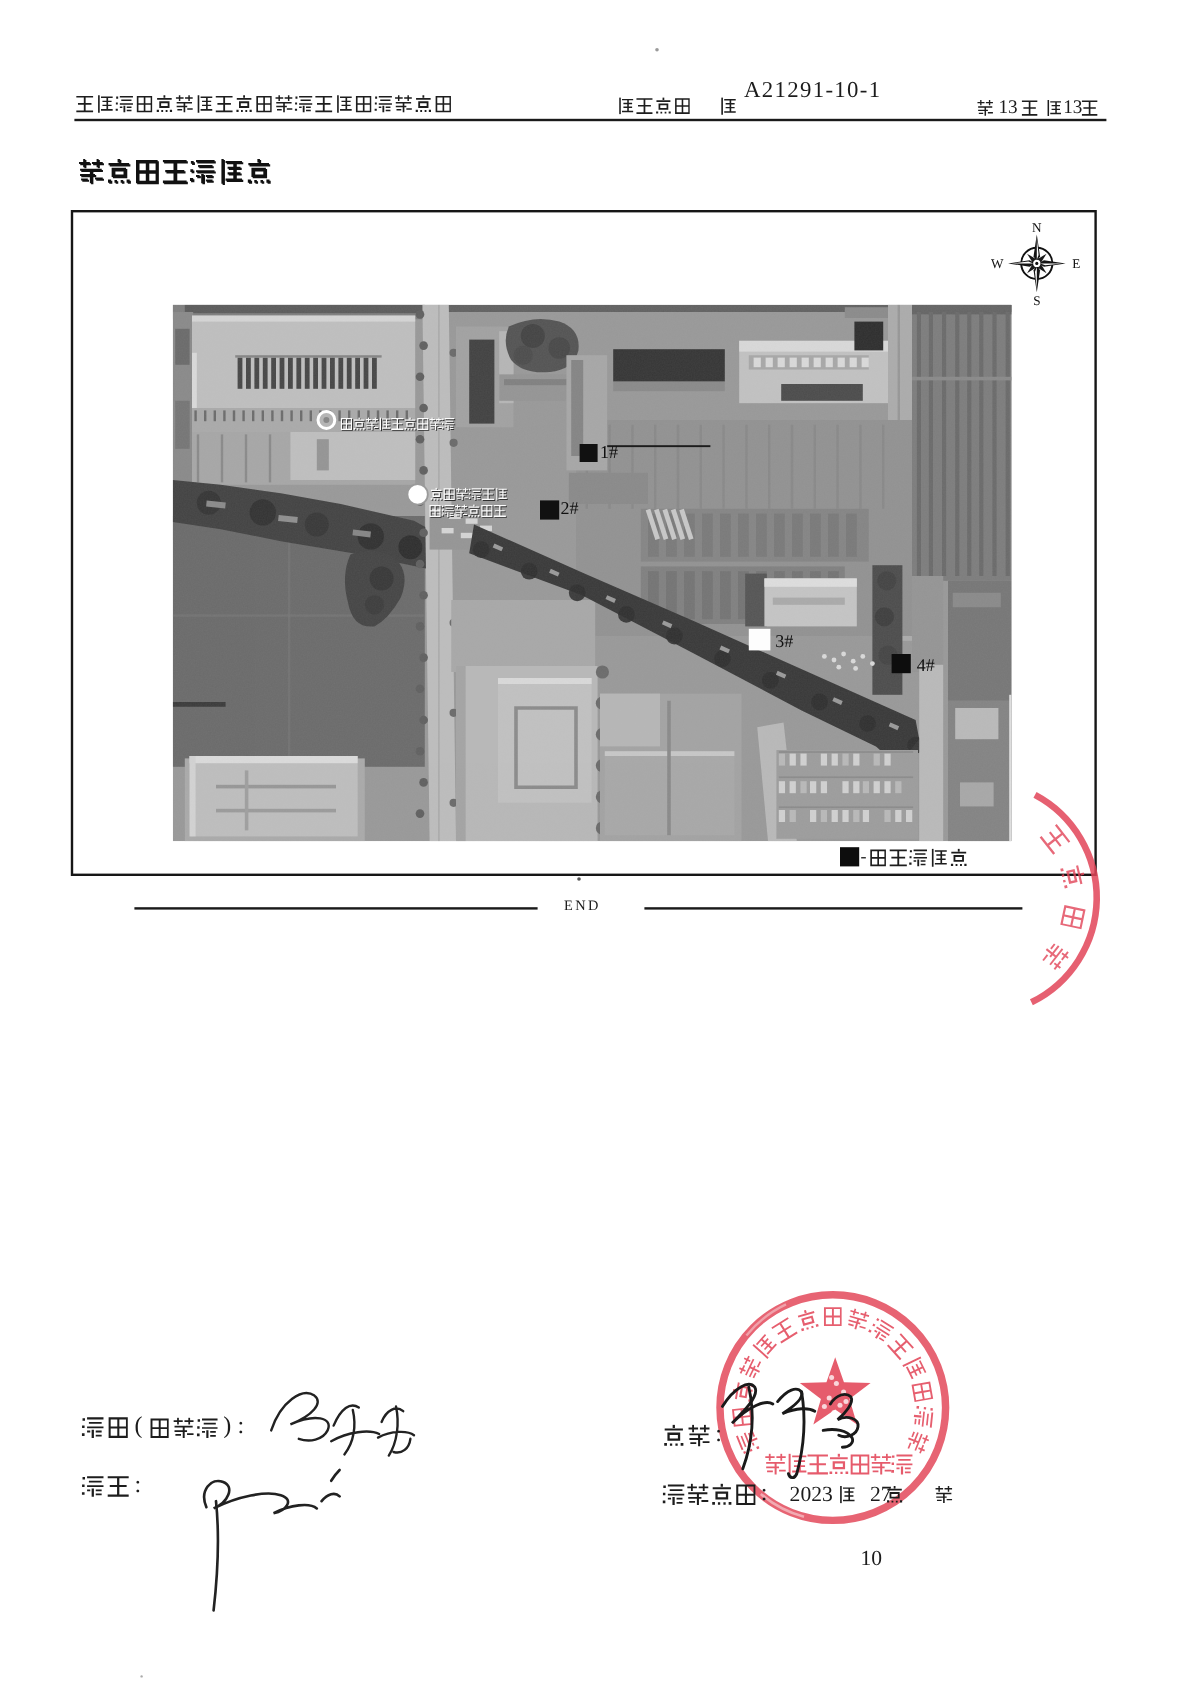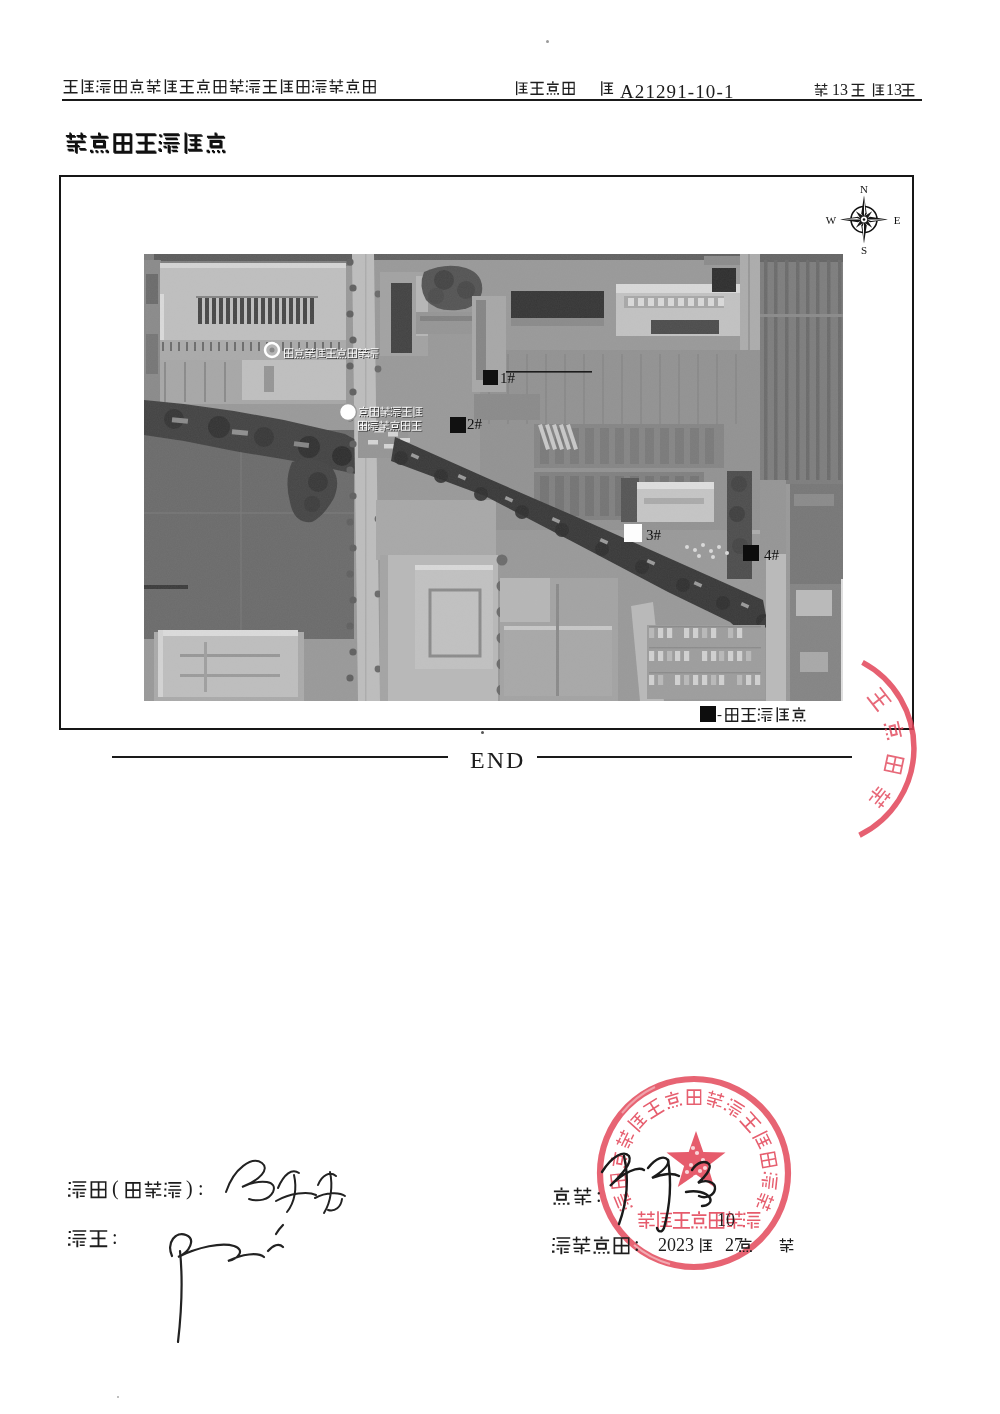--- a/index.html
+++ b/index.html
@@ -47,21 +47,21 @@
 
 <svg style="position:absolute;left:514px;top:80px" width="65" height="16.5" fill="#1d1d1d" opacity="1.0">
     <use href="#s3" x="0.0" y="1" width="14.5" height="14.5"></use>
     <use href="#s1" x="15.8" y="1" width="14.5" height="14.5"></use>
     <use href="#s4" x="31.6" y="1" width="14.5" height="14.5"></use>
     <use href="#s2" x="47.4" y="1" width="14.5" height="14.5"></use>
   </svg>
 <svg style="position:absolute;left:599px;top:80px" width="19" height="17" fill="#1d1d1d" opacity="1.0">
     <use href="#s3" x="0.0" y="1" width="15" height="15"></use>
   </svg>
-<div class="t" style="left:620px;top:81px;font-size:19px;letter-spacing:1.1px">A21291-10-1</div>
+<div class="t" style="left:620px;top:65px;font-size:19px;letter-spacing:1.1px">A21291-10-1</div>
 
 <svg style="position:absolute;left:814px;top:82px" width="18" height="16" fill="#1d1d1d" opacity="1.0">
     <use href="#s6" x="0.0" y="1" width="14" height="14"></use>
   </svg>
 <div class="t" style="left:832px;top:81px;font-size:16px">13</div>
 <svg style="position:absolute;left:851px;top:82px" width="18" height="16" fill="#1d1d1d" opacity="1.0">
     <use href="#s1" x="0.0" y="1" width="14" height="14"></use>
   </svg>
 <svg style="position:absolute;left:871px;top:82px" width="18" height="16" fill="#1d1d1d" opacity="1.0">
     <use href="#s3" x="0.0" y="1" width="14" height="14"></use>
@@ -510,21 +510,21 @@
 <div class="t" style="left:717px;top:706px;font-size:15px">-</div>
 <svg style="position:absolute;left:724px;top:706px" width="86" height="17.5" fill="#1d1d1d" opacity="1.0">
     <use href="#s2" x="0.0" y="1" width="15.5" height="15.5"></use>
     <use href="#s1" x="16.8" y="1" width="15.5" height="15.5"></use>
     <use href="#s5" x="33.6" y="1" width="15.5" height="15.5"></use>
     <use href="#s3" x="50.4" y="1" width="15.5" height="15.5"></use>
     <use href="#s4" x="67.2" y="1" width="15.5" height="15.5"></use>
   </svg>
 
 <div style="position:absolute;left:112px;top:756px;width:336px;height:1.8px;background:#1a1a1a"></div>
-<div class="t" style="left:470px;top:747px;font-size:24px;letter-spacing:2px">END</div>
+<div class="t" style="left:470px;top:747px;font-size:12px;letter-spacing:2px">END</div>
 <div style="position:absolute;left:537px;top:756px;width:315px;height:1.8px;background:#1a1a1a"></div>
 <div style="position:absolute;left:481px;top:731px;width:3px;height:3px;background:#555;border-radius:50%"></div>
 
 <svg style="position:absolute;left:770px;top:640px" width="170" height="220">
     <path d="M92.5 22.4 A97 97 0 0 1 89.5 195.2" fill="none" stroke="#e24458" stroke-width="5.5" opacity="0.85"></path>
     <g transform="translate(109.3 59.4) rotate(52)" fill="#e24458" opacity="0.8">
       <use href="#s1" x="-10" y="-10" width="20" height="20"></use>
     </g>
     <g transform="translate(124.0 90.2) rotate(77)" fill="#e24458" opacity="0.8">
       <use href="#s4" x="-10" y="-10" width="20" height="20"></use>
@@ -636,21 +636,21 @@
     <use href="#s6" x="20" y="1" width="19" height="19"></use>
     <use href="#s4" x="40" y="1" width="19" height="19"></use>
     <use href="#s2" x="60" y="1" width="19" height="19"></use>
   </svg>
 <div class="t" style="left:634px;top:1233px;font-size:20px">:</div>
 
 <div class="t" style="left:658px;top:1235px;font-size:18px">2023</div>
 <svg style="position:absolute;left:698px;top:1237px" width="19" height="17" fill="#1d1d1d" opacity="1.0">
     <use href="#s3" x="0.0" y="1" width="15" height="15"></use>
   </svg>
-<div class="t" style="left:717px;top:1210px;font-size:18px">10</div>
+<div class="t" style="left:717px;top:1288px;font-size:18px">10</div>
 <svg style="position:absolute;left:738px;top:1237px" width="19" height="17" fill="#1d1d1d" opacity="1.0">
     <use href="#s4" x="0.0" y="1" width="15" height="15"></use>
   </svg>
 <div class="t" style="left:725px;top:1235px;font-size:18px">27</div>
 <svg style="position:absolute;left:779px;top:1237px" width="19" height="17" fill="#1d1d1d" opacity="1.0">
     <use href="#s6" x="0.0" y="1" width="15" height="15"></use>
   </svg>
 
 <svg style="position:absolute;left:218px;top:1150px" width="130" height="72" fill="none" stroke="#222" stroke-width="2" stroke-linecap="round">
     <path d="M8 42 C16 18 34 6 44 13 C52 19 42 30 24 37 C44 28 60 31 55 42 C51 50 40 52 31 49"></path>

